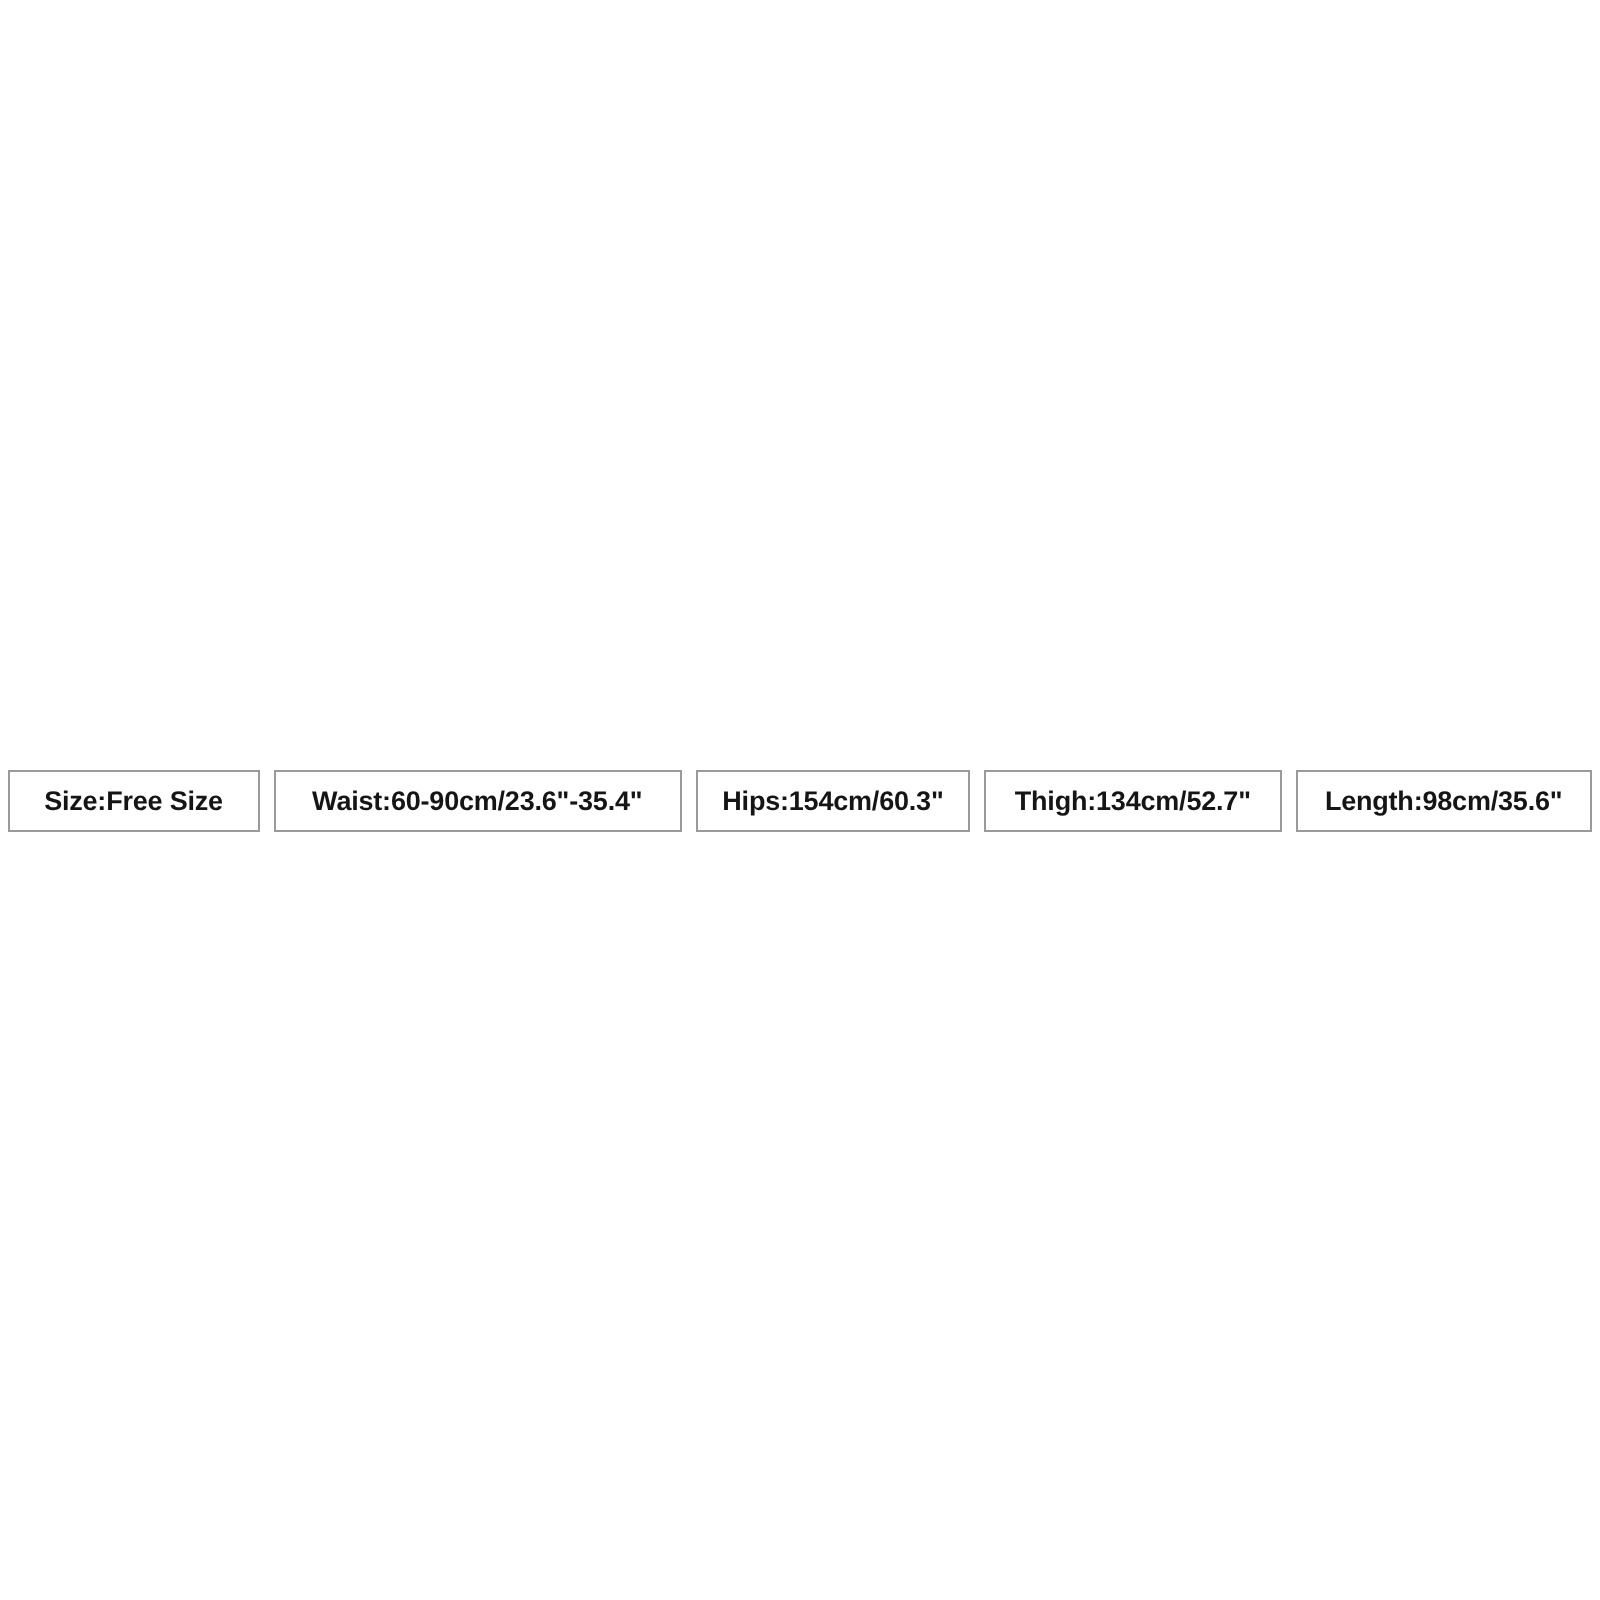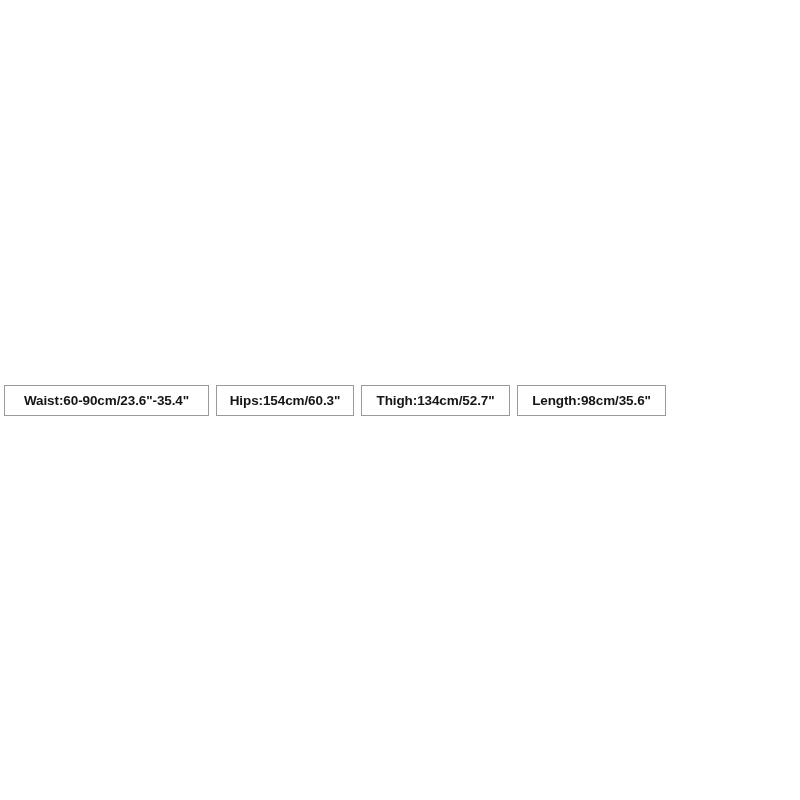--- a/index.html
+++ b/index.html
@@ -77,20 +77,23 @@
   .col-thigh  { width: 149px; }
   .col-length { width: 149px; }
 </style>
 </head>
 <body>
 
 <div id="blank-area-top"></div>
 
 <div id="size-chart">
 
+  <div class="chart-cell col-size">
+    <span class="cell-text">Size:Free Size</span>
+  </div>
 
   <div class="chart-cell col-waist">
     <span class="cell-text">Waist:60-90cm/23.6"-35.4"</span>
   </div>
 
   <div class="chart-cell col-hips">
     <span class="cell-text">Hips:154cm/60.3"</span>
   </div>
 
   <div class="chart-cell col-thigh">

